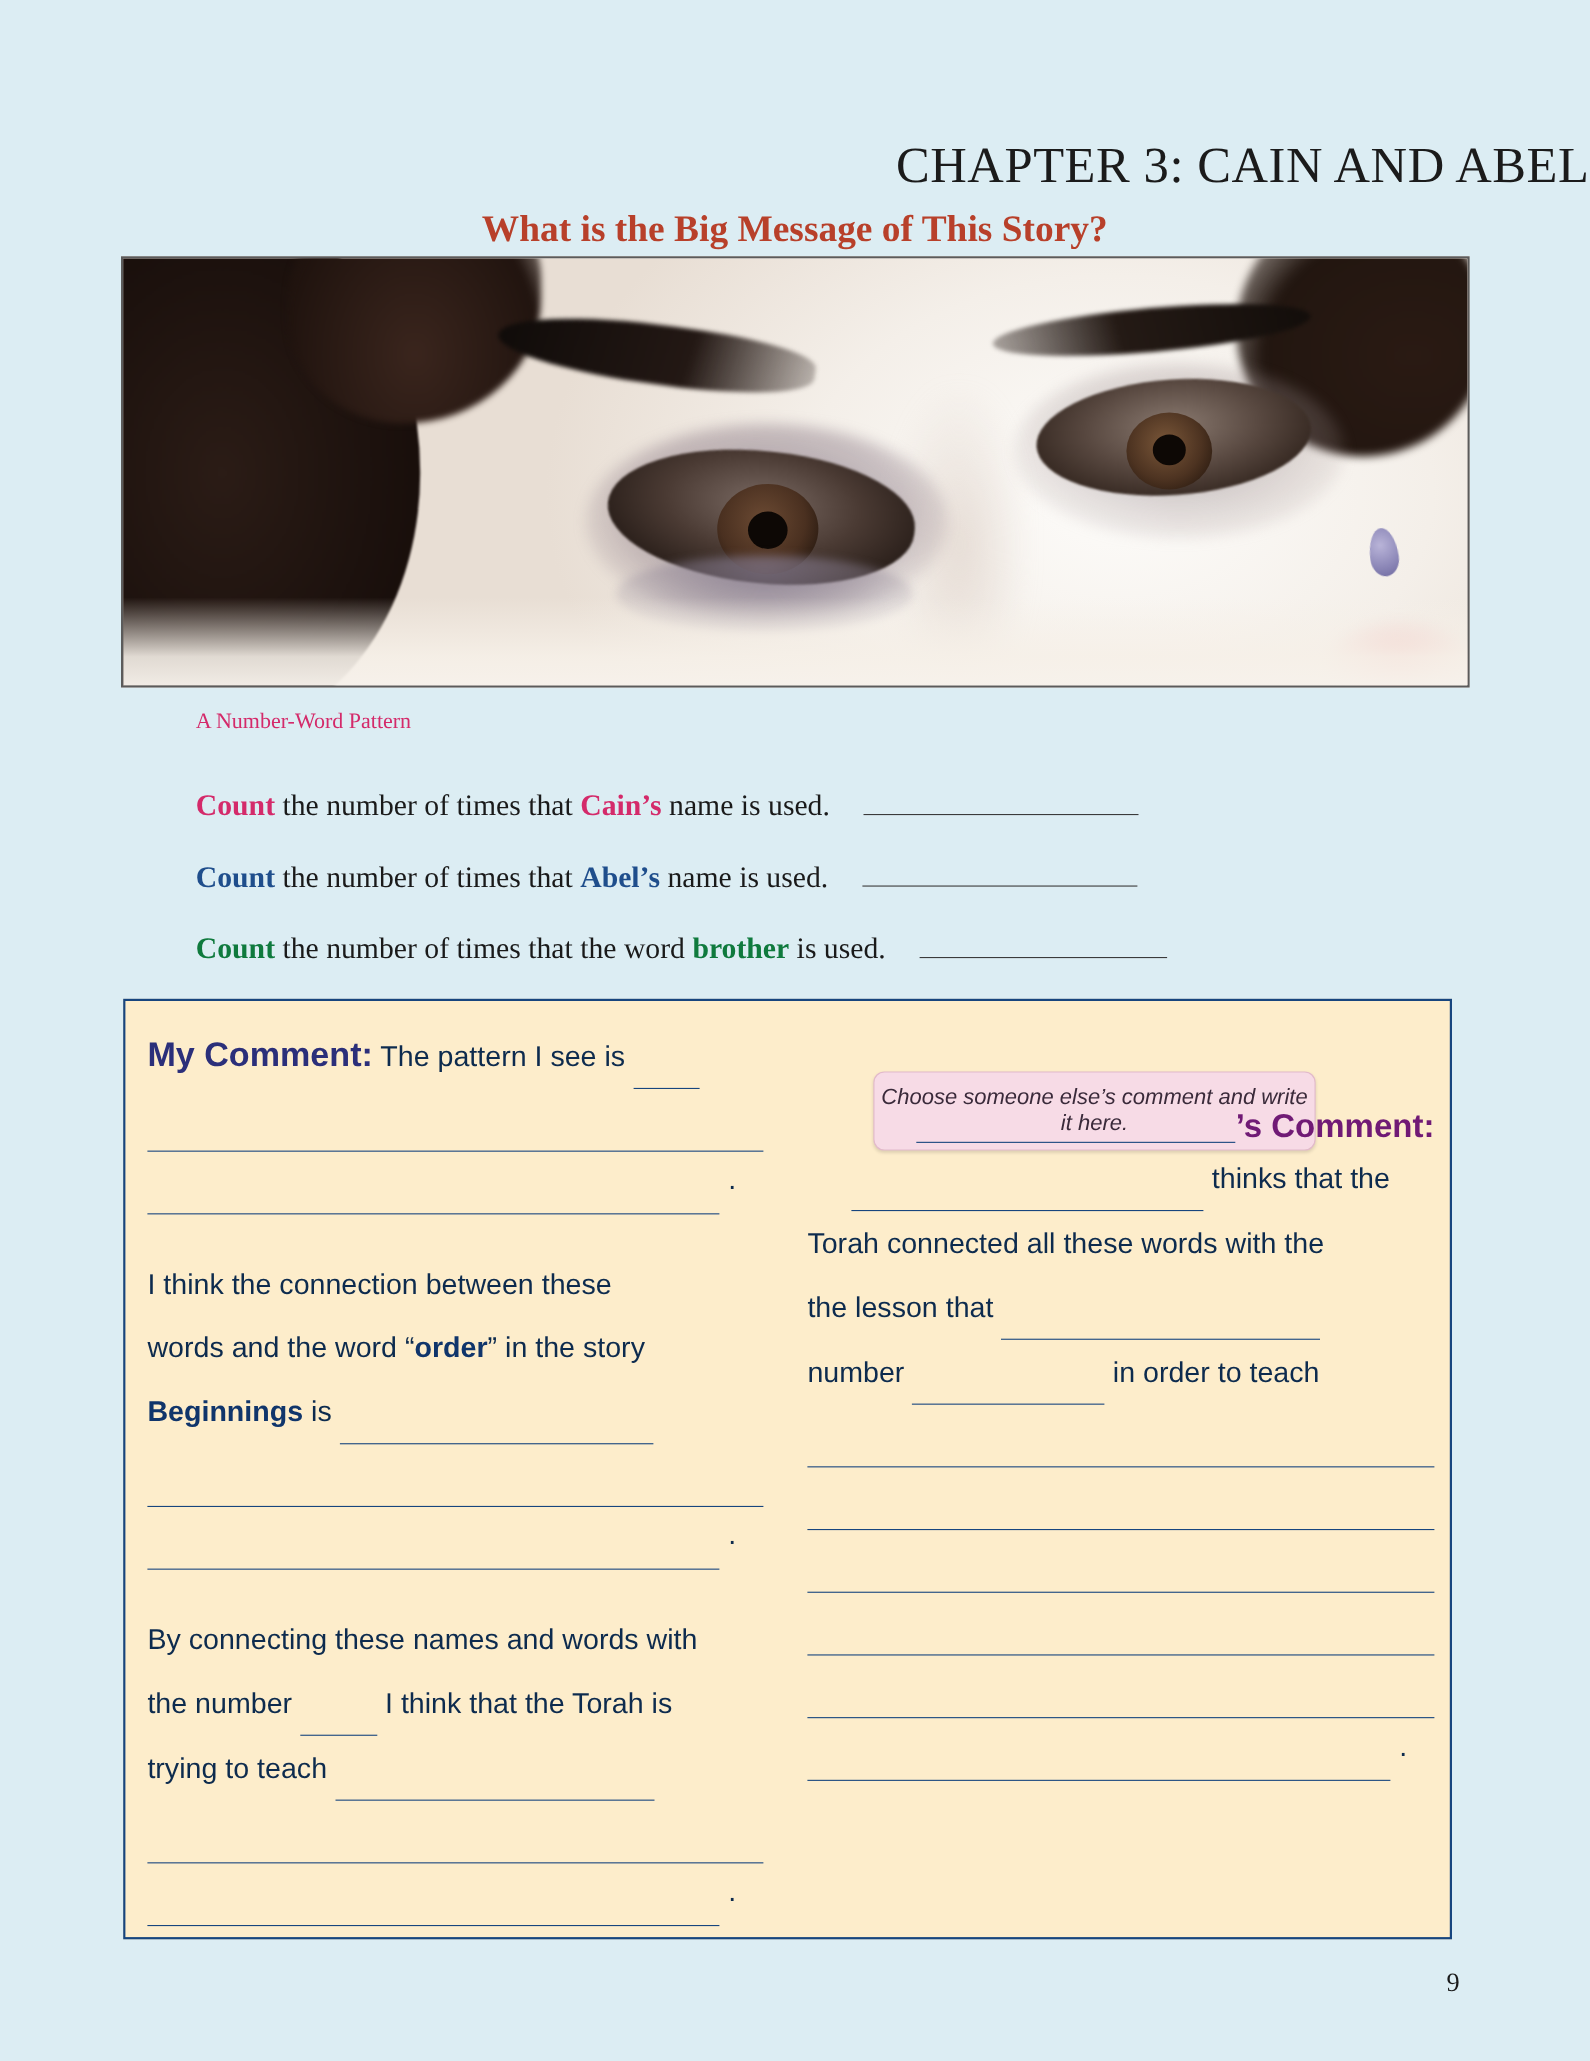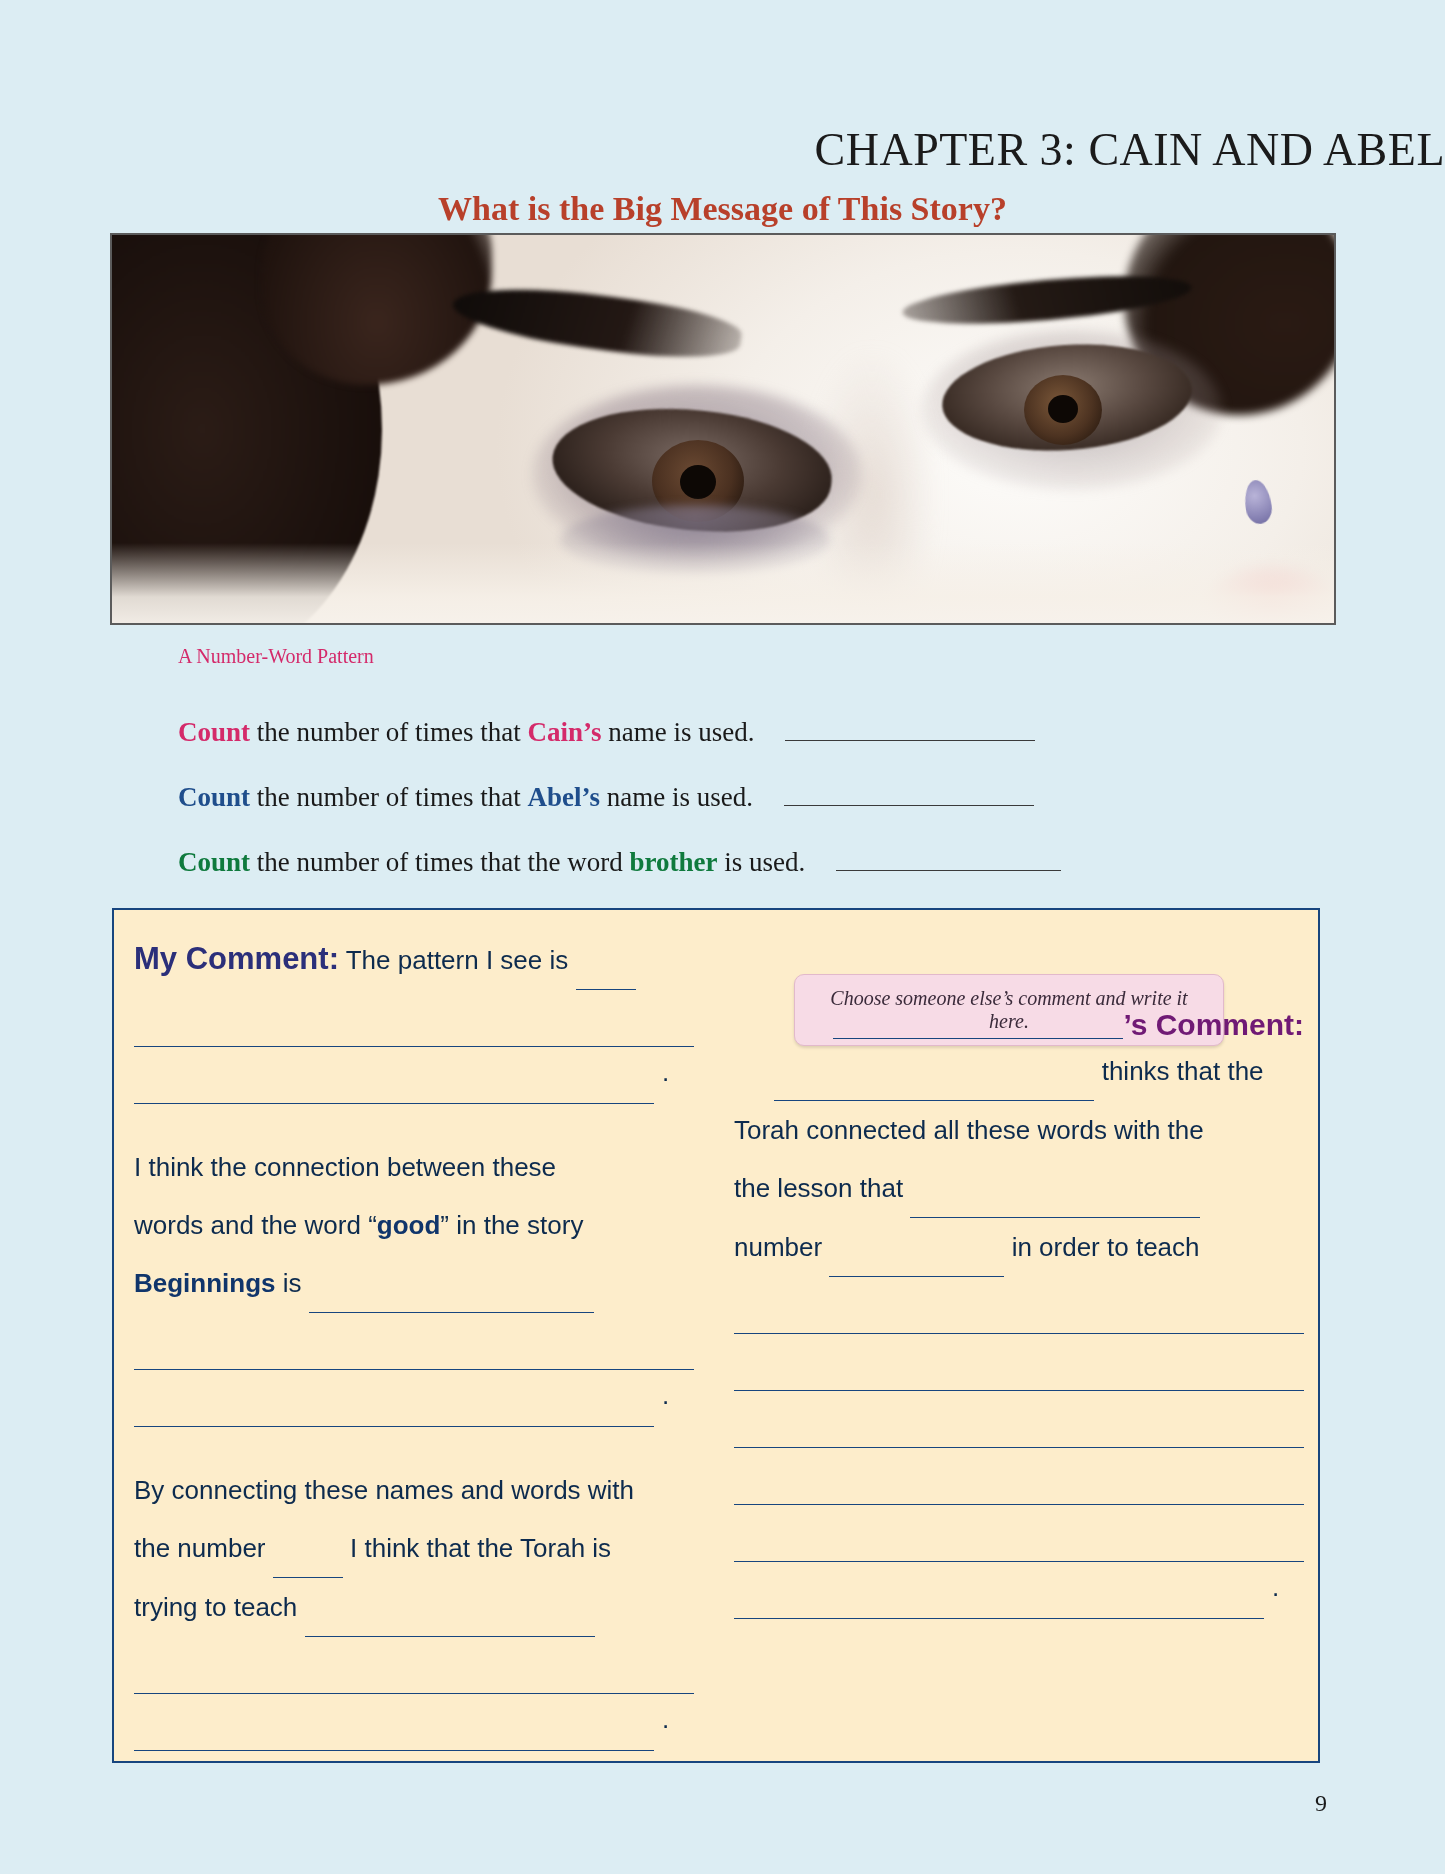--- a/index.html
+++ b/index.html
@@ -290,25 +290,25 @@
   .ruled {
     display: block;
     border-bottom: 1.6px solid #17457e;
     height: 56px;
   }
   .note-bubble {
     position: absolute;
     left: 680px;
     top: 64px;
     width: 400px;
-    padding: 12px 14px;
+    padding: 12px 0;
     background: #f7dbe6;
     border: 1px solid #e2b9cb;
     border-radius: 10px;
-    font-family: Liberation Serif, serif;
+    font-family: Liberation Sans, sans-serif;
     font-style: italic;
     font-size: 20px;
     color: #3a2a3a;
     text-align: center;
     box-shadow: 0 2px 3px rgba(0,0,0,0.12);
   }
   .someones-comment {
     font-family: "Liberation Sans", sans-serif;
     font-size: 30px;
     font-weight: bold;
@@ -387,21 +387,21 @@
       <div style="position:relative;">
         <div class="ruled" style="width:520px;"></div>
         <span class="body-text" style="position:absolute;left:528px;top:-4px;">.</span>
       </div>
 
       <div class="rowgap"></div>
 
       <div class="body-text">
         <div>I think the connection between these</div>
         <div>
-          <span>words and the word “</span><span class="bold-blue">good</span><span>” in the story</span>
+          <span>words and the word “</span><span class="bold-blue">order</span><span>” in the story</span>
         </div>
         <div>
           <span class="bold-blue">Beginnings</span><span> is</span>
           <span class="ul" style="width:285px;">&nbsp;</span>
         </div>
       </div>
       <div class="ruled"></div>
       <div style="position:relative;">
         <div class="ruled" style="width:520px;"></div>
         <span class="body-text" style="position:absolute;left:528px;top:-4px;">.</span>

